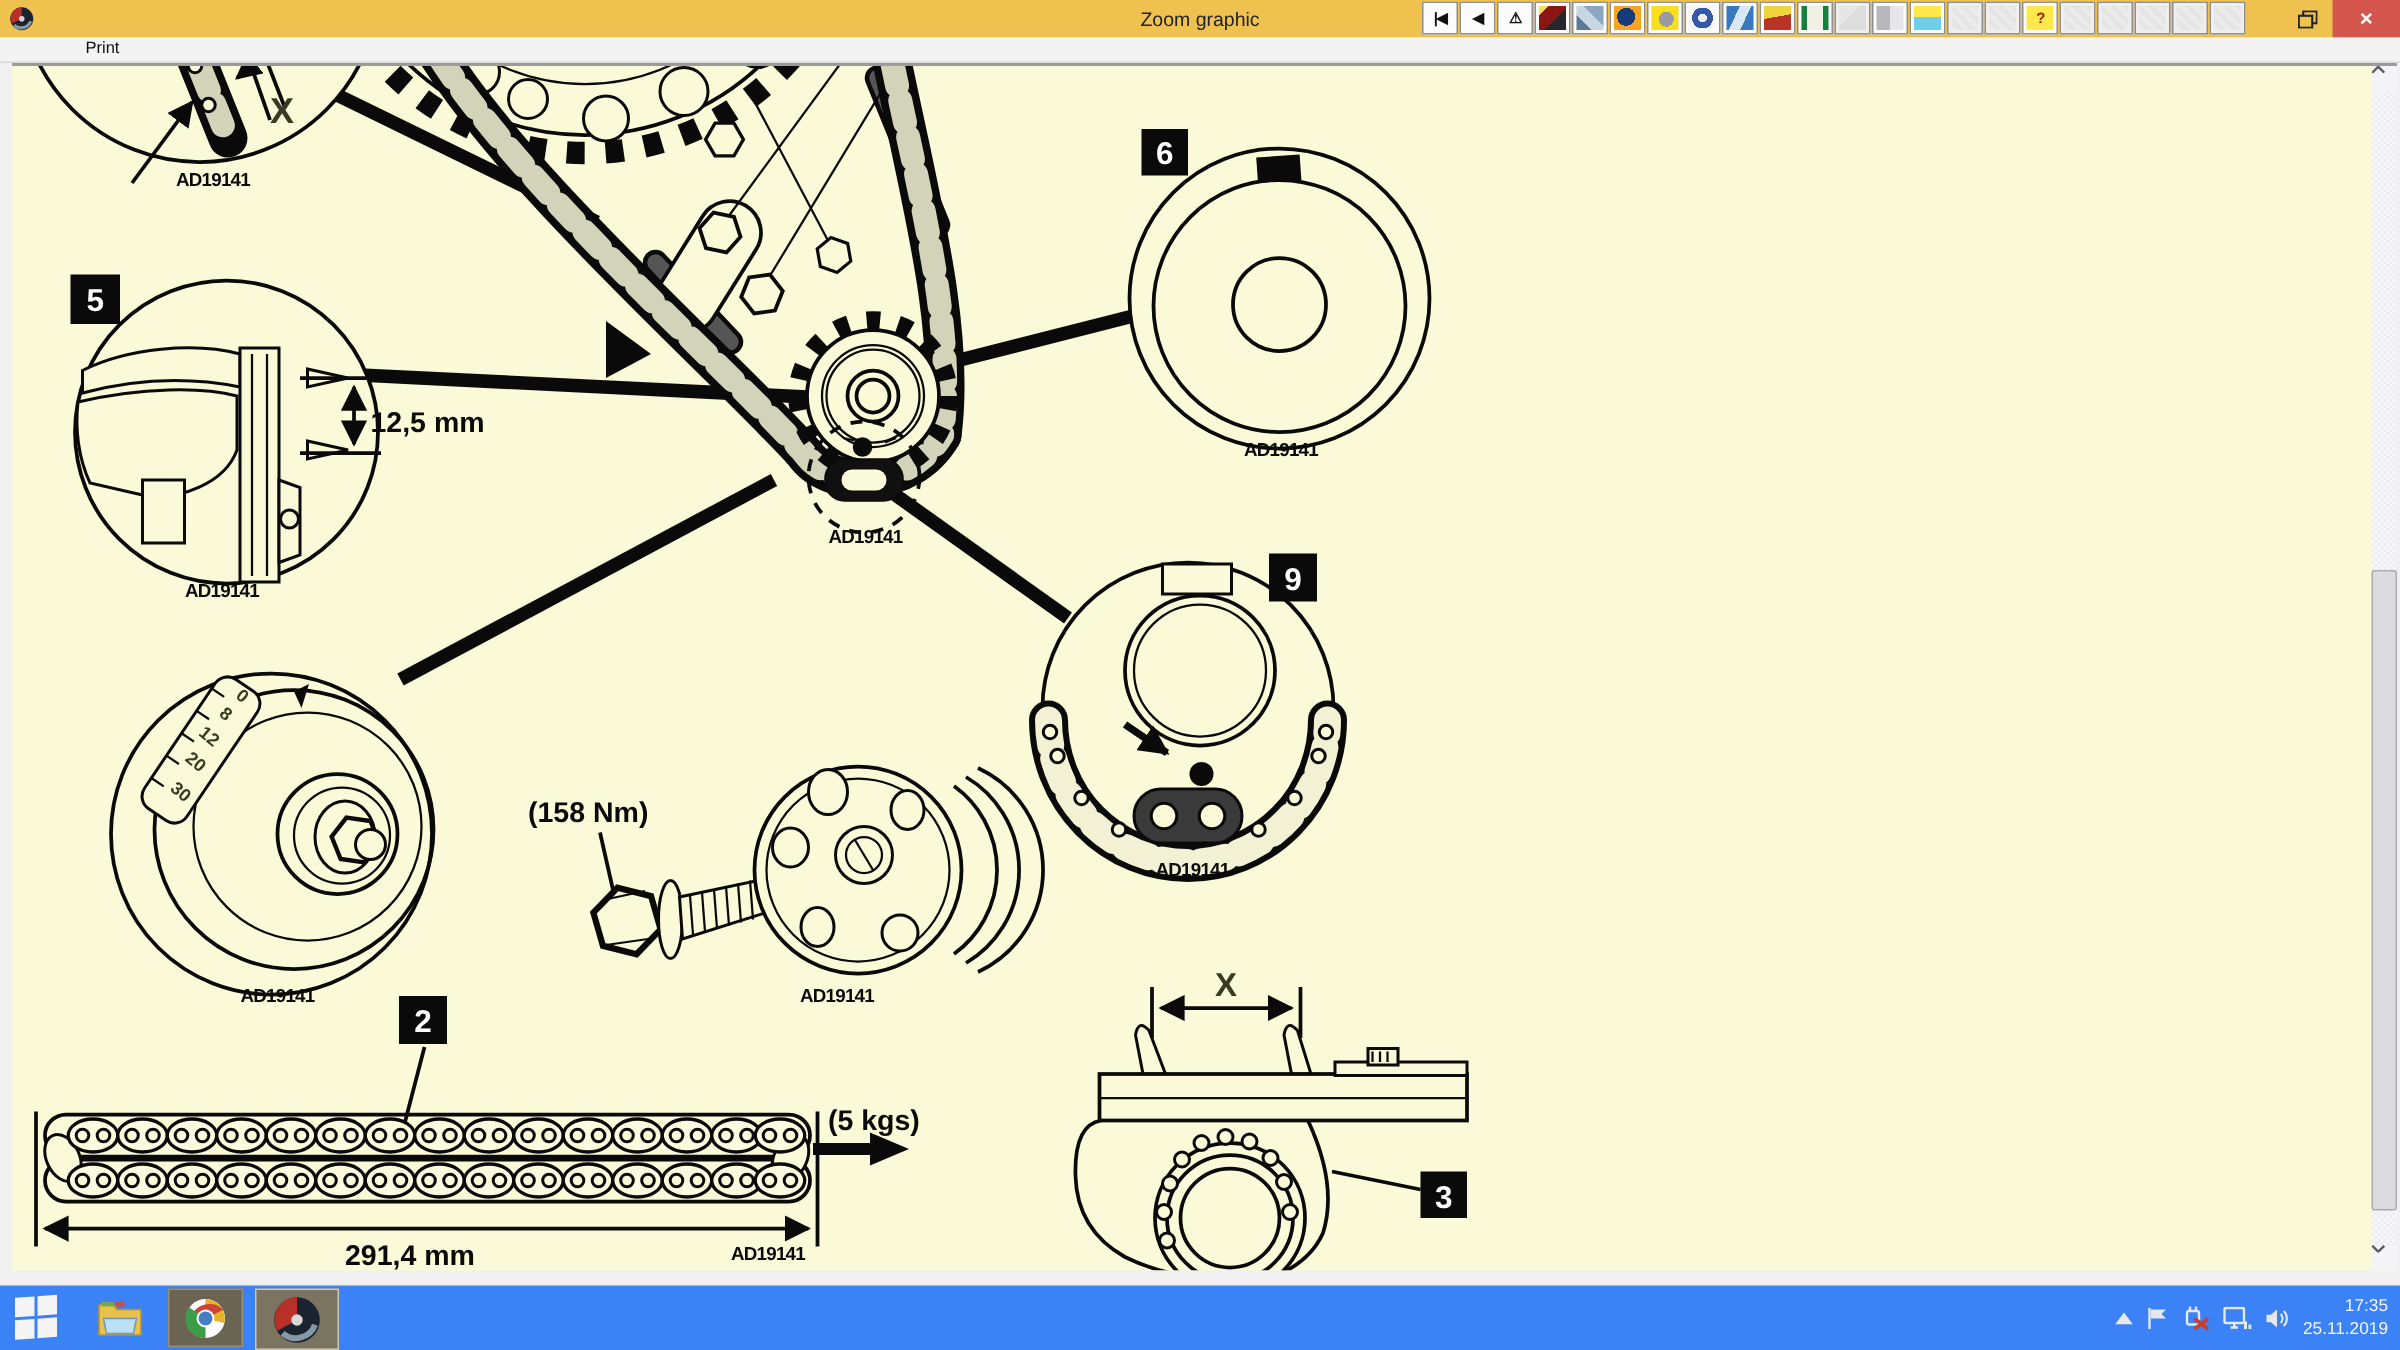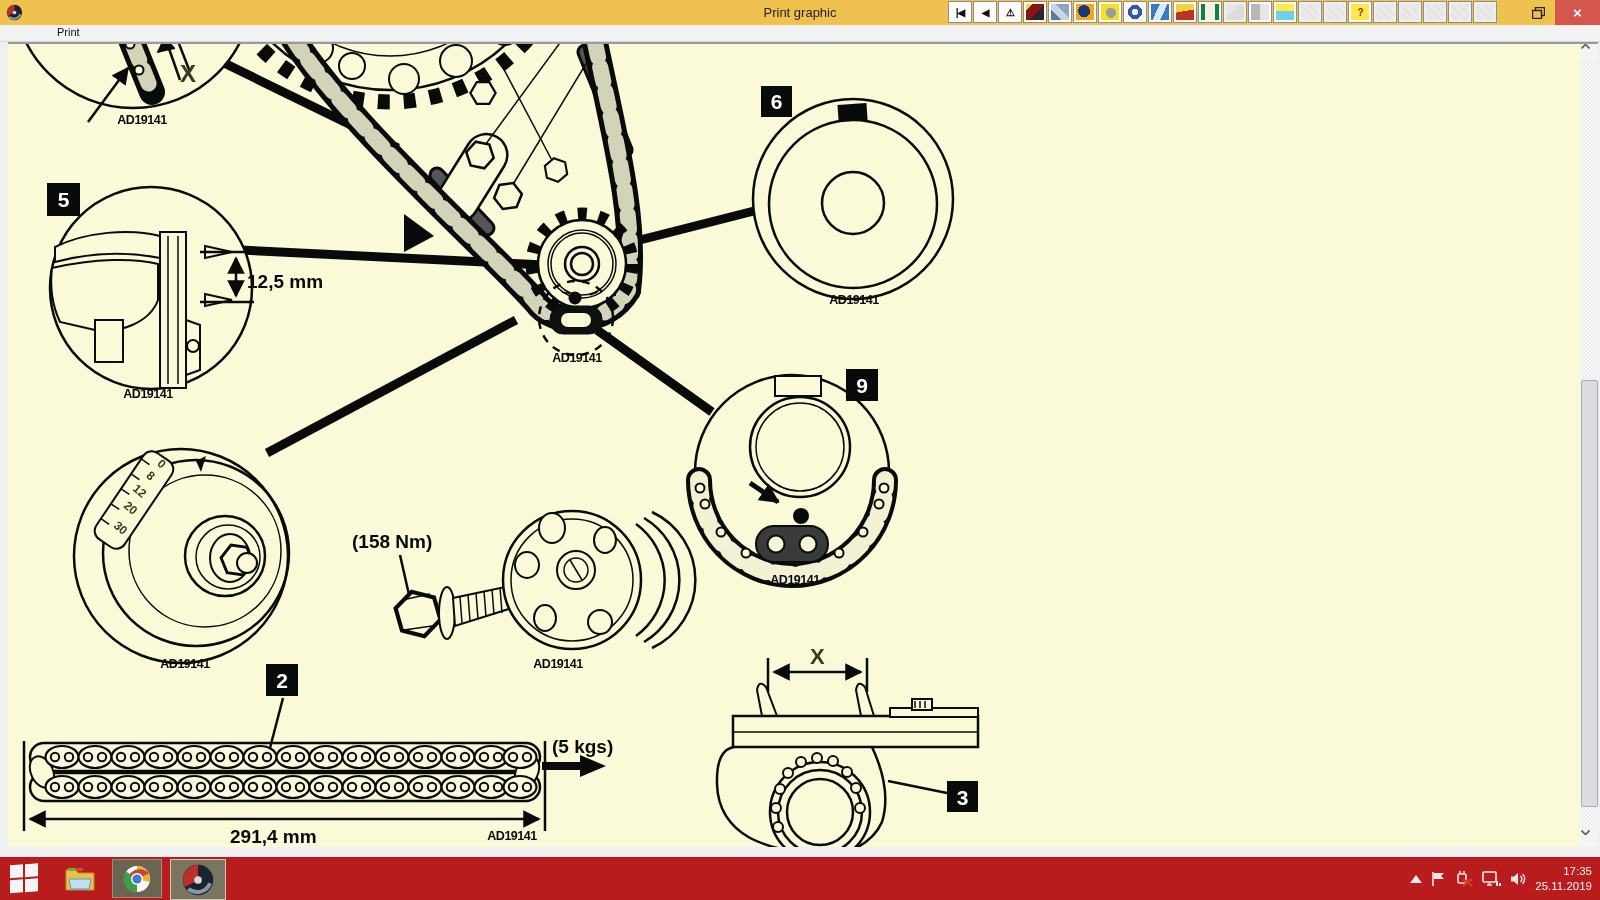--- a/index.html
+++ b/index.html
@@ -45,21 +45,21 @@
   .sb{position:absolute;right:0;top:0;width:17px;height:803px;
     background-image:linear-gradient(45deg,#ececf0 25%,transparent 25% 75%,#ececf0 75%),
       linear-gradient(45deg,#ececf0 25%,transparent 25% 75%,#ececf0 75%);
     background-color:#f8f8fa;background-size:4px 4px;background-position:0 0,2px 2px;}
   .sb-btn{position:absolute;left:0;width:17px;height:17px;background:#f4f4f6;display:flex;
     align-items:center;justify-content:center;color:#5a5a60;}
   .sb-up{top:0;} .sb-down{bottom:0;}
   .sb-thumb{position:absolute;left:0;top:336px;width:17px;height:427px;background:#dcdce0;
     border:1px solid #ababb3;box-sizing:border-box;border-radius:2px;}
   
-  .taskbar{position:absolute;left:0;top:857px;width:1600px;height:43px;background:#b91c1c;}
+  .taskbar{position:absolute;left:0;top:857px;width:1600px;height:43px;background:#3b82f6;}
   .tb-start{position:absolute;left:10px;top:7px;width:34px;height:29px;display:grid;
     grid-template-columns:13px 13px;grid-template-rows:13px 13px;gap:2px;transform:skewY(-4deg);}
   .tb-start div{background:#f4f4f4;}
   .tb-app{position:absolute;top:2px;height:39px;display:flex;align-items:center;justify-content:center;}
   .tb-app.active{background:#6b6453;border:1px solid #968f79;box-sizing:border-box;}
   .tb-app.current{background:#7b7461;border:1px solid #cfc9b4;}
   .tray{position:absolute;right:8px;top:0;height:43px;display:flex;align-items:center;gap:9px;}
   .tray svg{display:block;}
   .clock{color:#f5f5f5;font-size:11.5px;text-align:right;line-height:1.25;}
   
@@ -88,21 +88,21 @@
 </head>
 <body>
 
 <div class="titlebar">
   <svg class="appico" viewBox="0 0 20 20">
     <circle cx="10" cy="10" r="9" fill="#1a2430"></circle>
     <path d="M10,1 A9,9 0 0 0 2.2,14 L10,10 Z" fill="#b83028"></path>
     <path d="M4,15 A8,8 0 0 0 17,12" fill="none" stroke="#8899a6" stroke-width="2.5"></path>
     <circle cx="10" cy="10" r="2.2" fill="#d8d8d8"></circle>
   </svg>
-  <div class="wtitle">Print graphic</div>
+  <div class="wtitle">Zoom graphic</div>
   <div class="toolbar">
       <div class="tbtn">
         <i class="tico nav-first-icon"></i>
         <span class="tg">|◀</span>
       </div>
       <div class="tbtn">
         <i class="tico nav-back-icon"></i>
         <span class="tg">◀</span>
       </div>
       <div class="tbtn">

